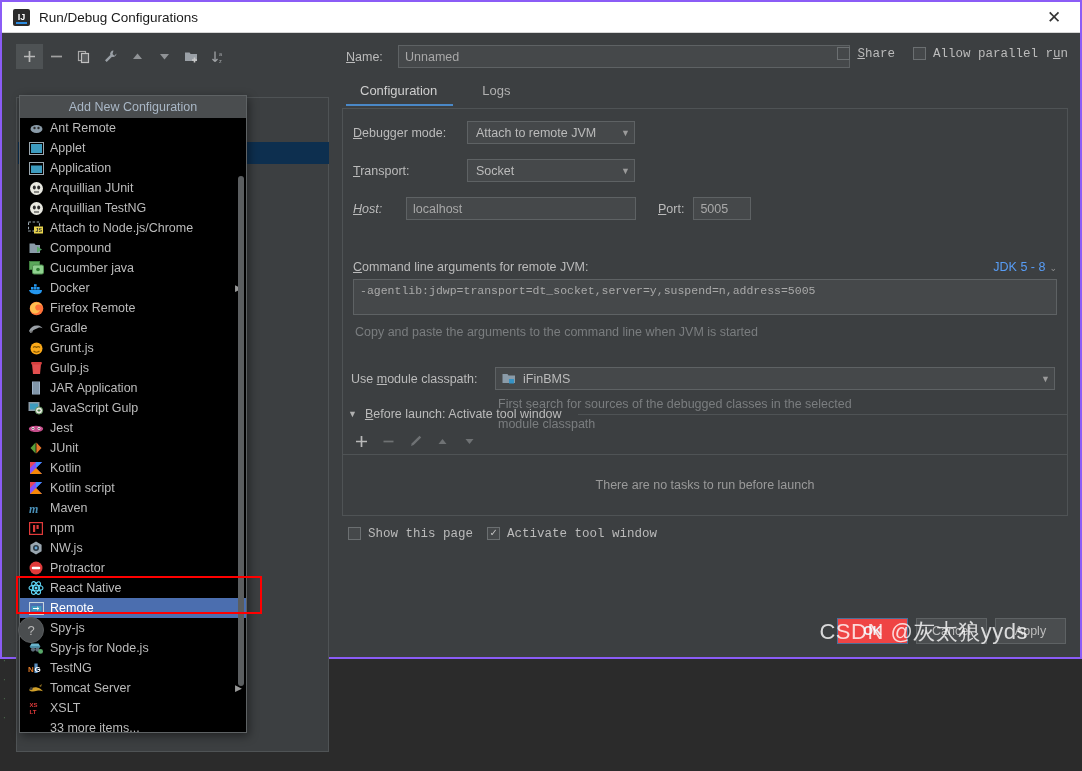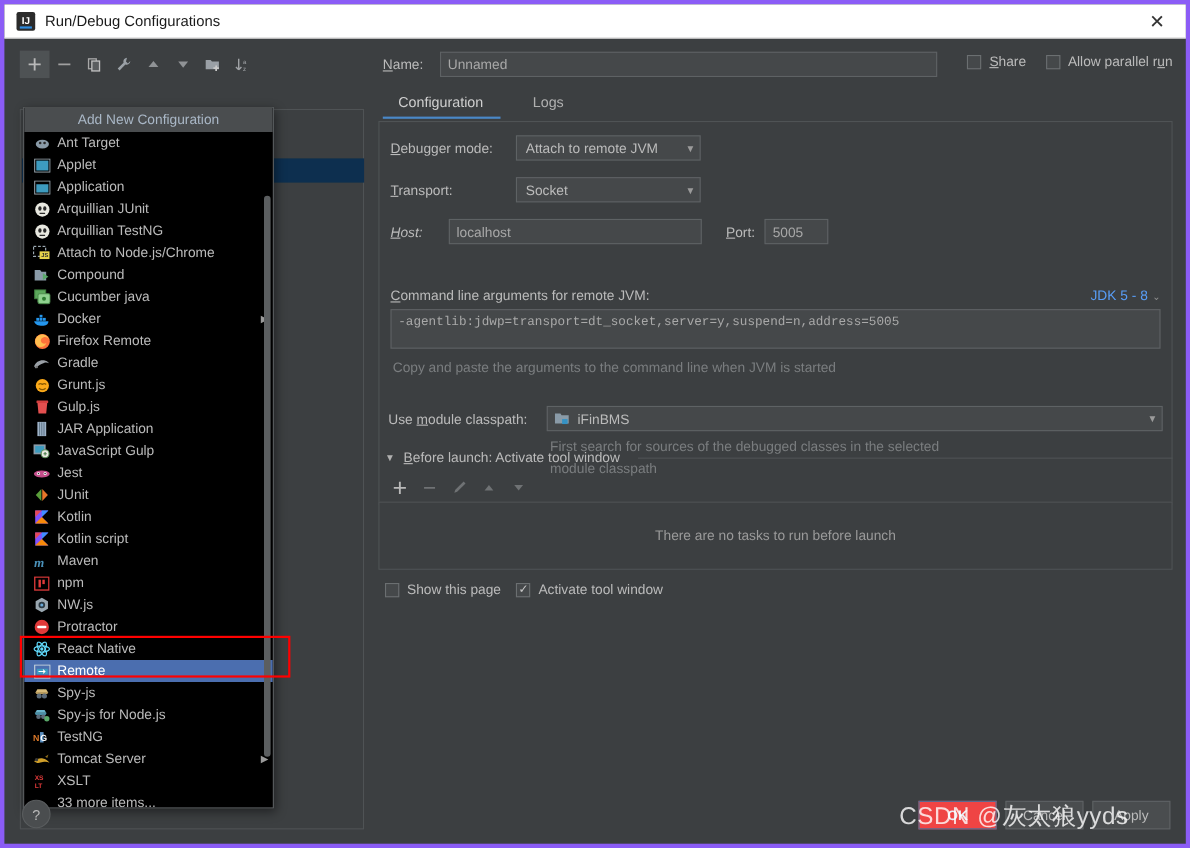--- a/index.html
+++ b/index.html
@@ -23,23 +23,23 @@
     background: #2b2b2b;
   }
   .backdrop-code {
     position: absolute; left: 2px; top: 62px; width: 14px; height: 690px;
     font-family: "Liberation Mono", monospace; font-size: 8px;
     color: #4d6b4d; line-height: 19px; overflow: hidden; white-space: nowrap;
   }
 
   
   .dialog {
-    position: absolute; left: 0; top: 0; width: 1082px; height: 771px;
+    position: absolute; left: 0; top: 0; width: 1082px; height: 659px;
     background: #3c3f41;
-    border: 4px solid #8b5cf6;
+    border: 2px solid #8b5cf6;
   }
   .titlebar {
     height: 31px; background: #ffffff;
     display: flex; align-items: center;
     padding: 0 4px 0 11px;
     border-bottom: 1px solid #d6d6d6;
   }
   .title-icon {
     width: 17px; height: 17px; margin-right: 9px;
     background: #2b2b2b; border-radius: 2px;
@@ -137,21 +137,21 @@
   .name-row { position: absolute; left: 6px; top: 12px; right: 10px; display:flex; align-items:center;}
   .name-label { width: 52px; }
   .textinput {
     background: #45484a; border: 1px solid #5e6264;
     color: #a8a8a8; font-size: 12.5px;
     height: 23px; padding: 0 6px; outline: none;
     font-family: "Liberation Sans", sans-serif;
   }
   .name-input { width: 452px; }
 
-  .chkwrap { display: flex; align-items: center; cursor: pointer; }
+  .chkwrap { display: flex; align-items: flex-start; cursor: pointer; font-family: Liberation Mono, monospace; }
   .chk {
     width: 13px; height: 13px; border: 1px solid #6b6f71;
     background: #45484a; margin-right: 7px;
     display: flex; align-items: center; justify-content: center;
     font-size: 11px; color: #c8c8c8; line-height: 1;
   }
   .topchecks { position: absolute; right: 12px; top: 14px; display: flex; gap: 18px; }
 
   .tabs {
     position: absolute; left: 6px; top: 46px;
@@ -331,21 +331,21 @@
         <div class="popup-header">Add New Configuration</div>
         <div class="popup-list" id="popup-list">
             <div class="popup-row">
               <span class="ic">
                 <svg width="15" height="14" viewBox="0 0 15 14">
                   <ellipse cx="7.5" cy="8" rx="6" ry="4" fill="#8a9ba8"></ellipse>
                   <circle cx="5.5" cy="7" r="1.2" fill="#2b2b2b"></circle>
                   <circle cx="9.5" cy="7" r="1.2" fill="#2b2b2b"></circle>
                 </svg>
               </span>
-              <span>Ant Target</span>
+              <span>Ant Remote</span>
             </div>
             <div class="popup-row">
               <span class="ic">
                 <svg width="15" height="13" viewBox="0 0 15 13">
                   <rect x="0.5" y="0.5" width="14" height="12" fill="none" stroke="#9aa7b0" stroke-width="1"></rect>
                   <rect x="2" y="2" width="11" height="9" fill="#3d9bbf"></rect>
                 </svg>
               </span>
               <span>Applet</span>
             </div>

